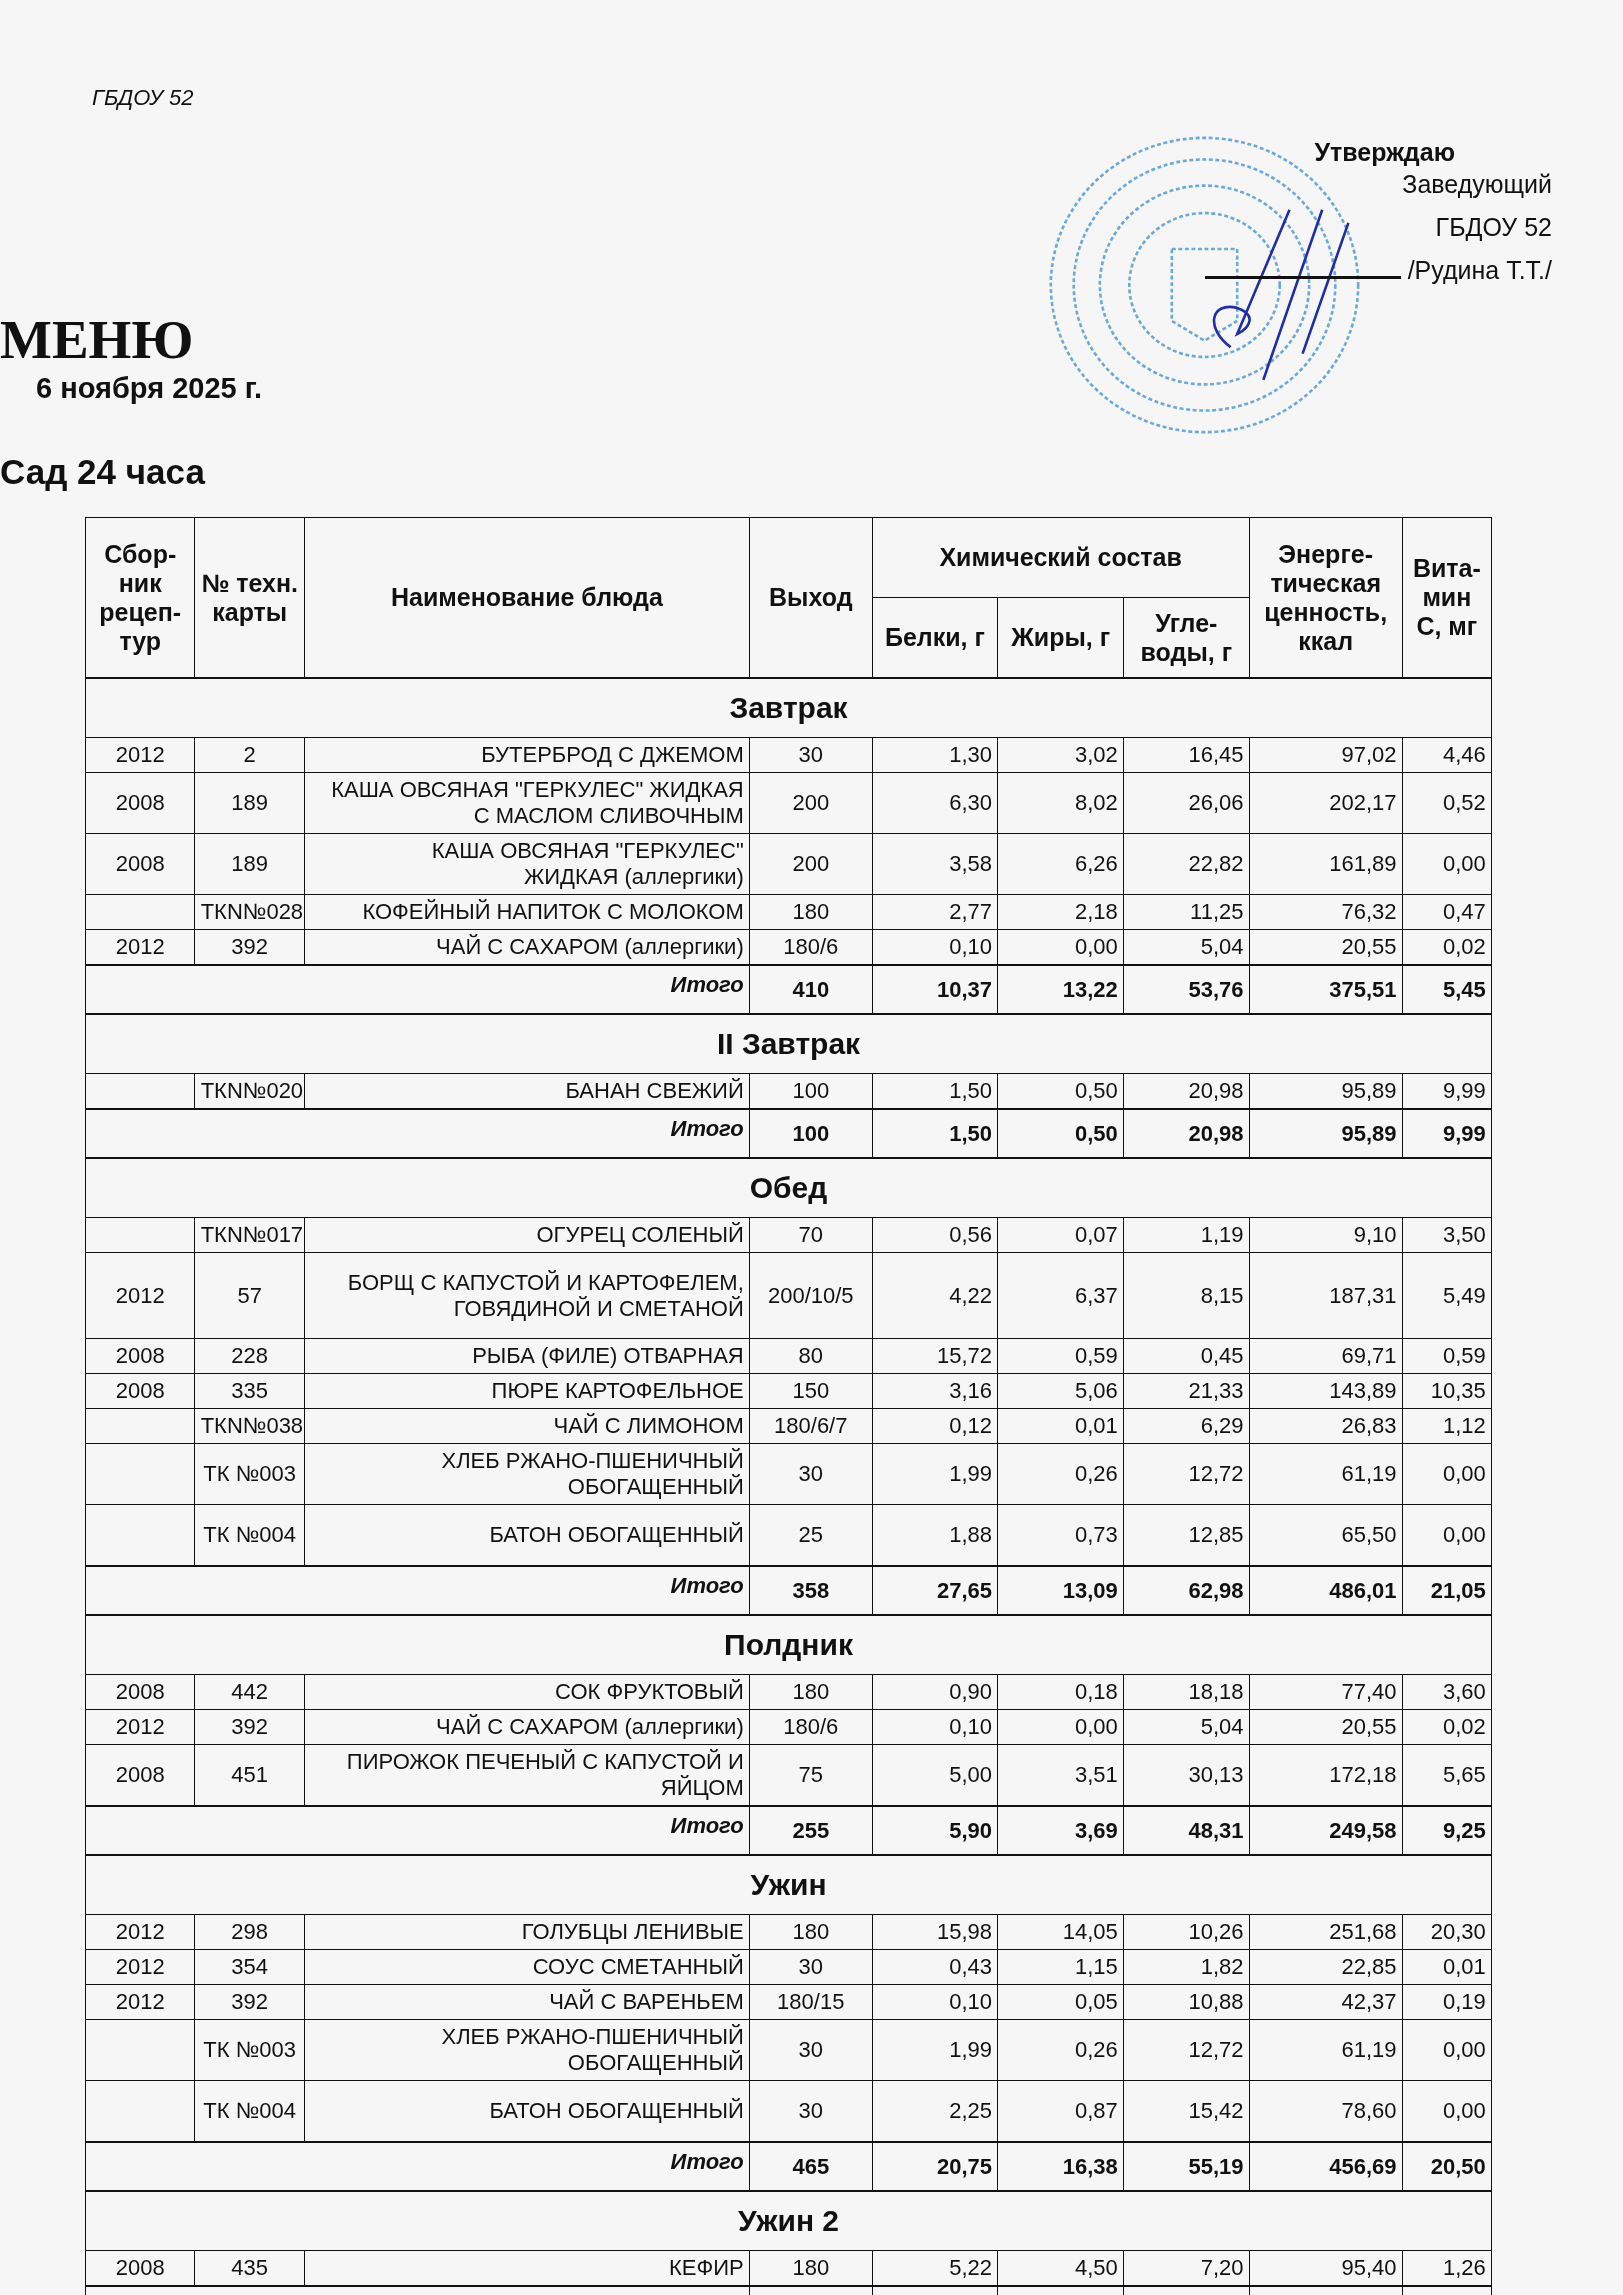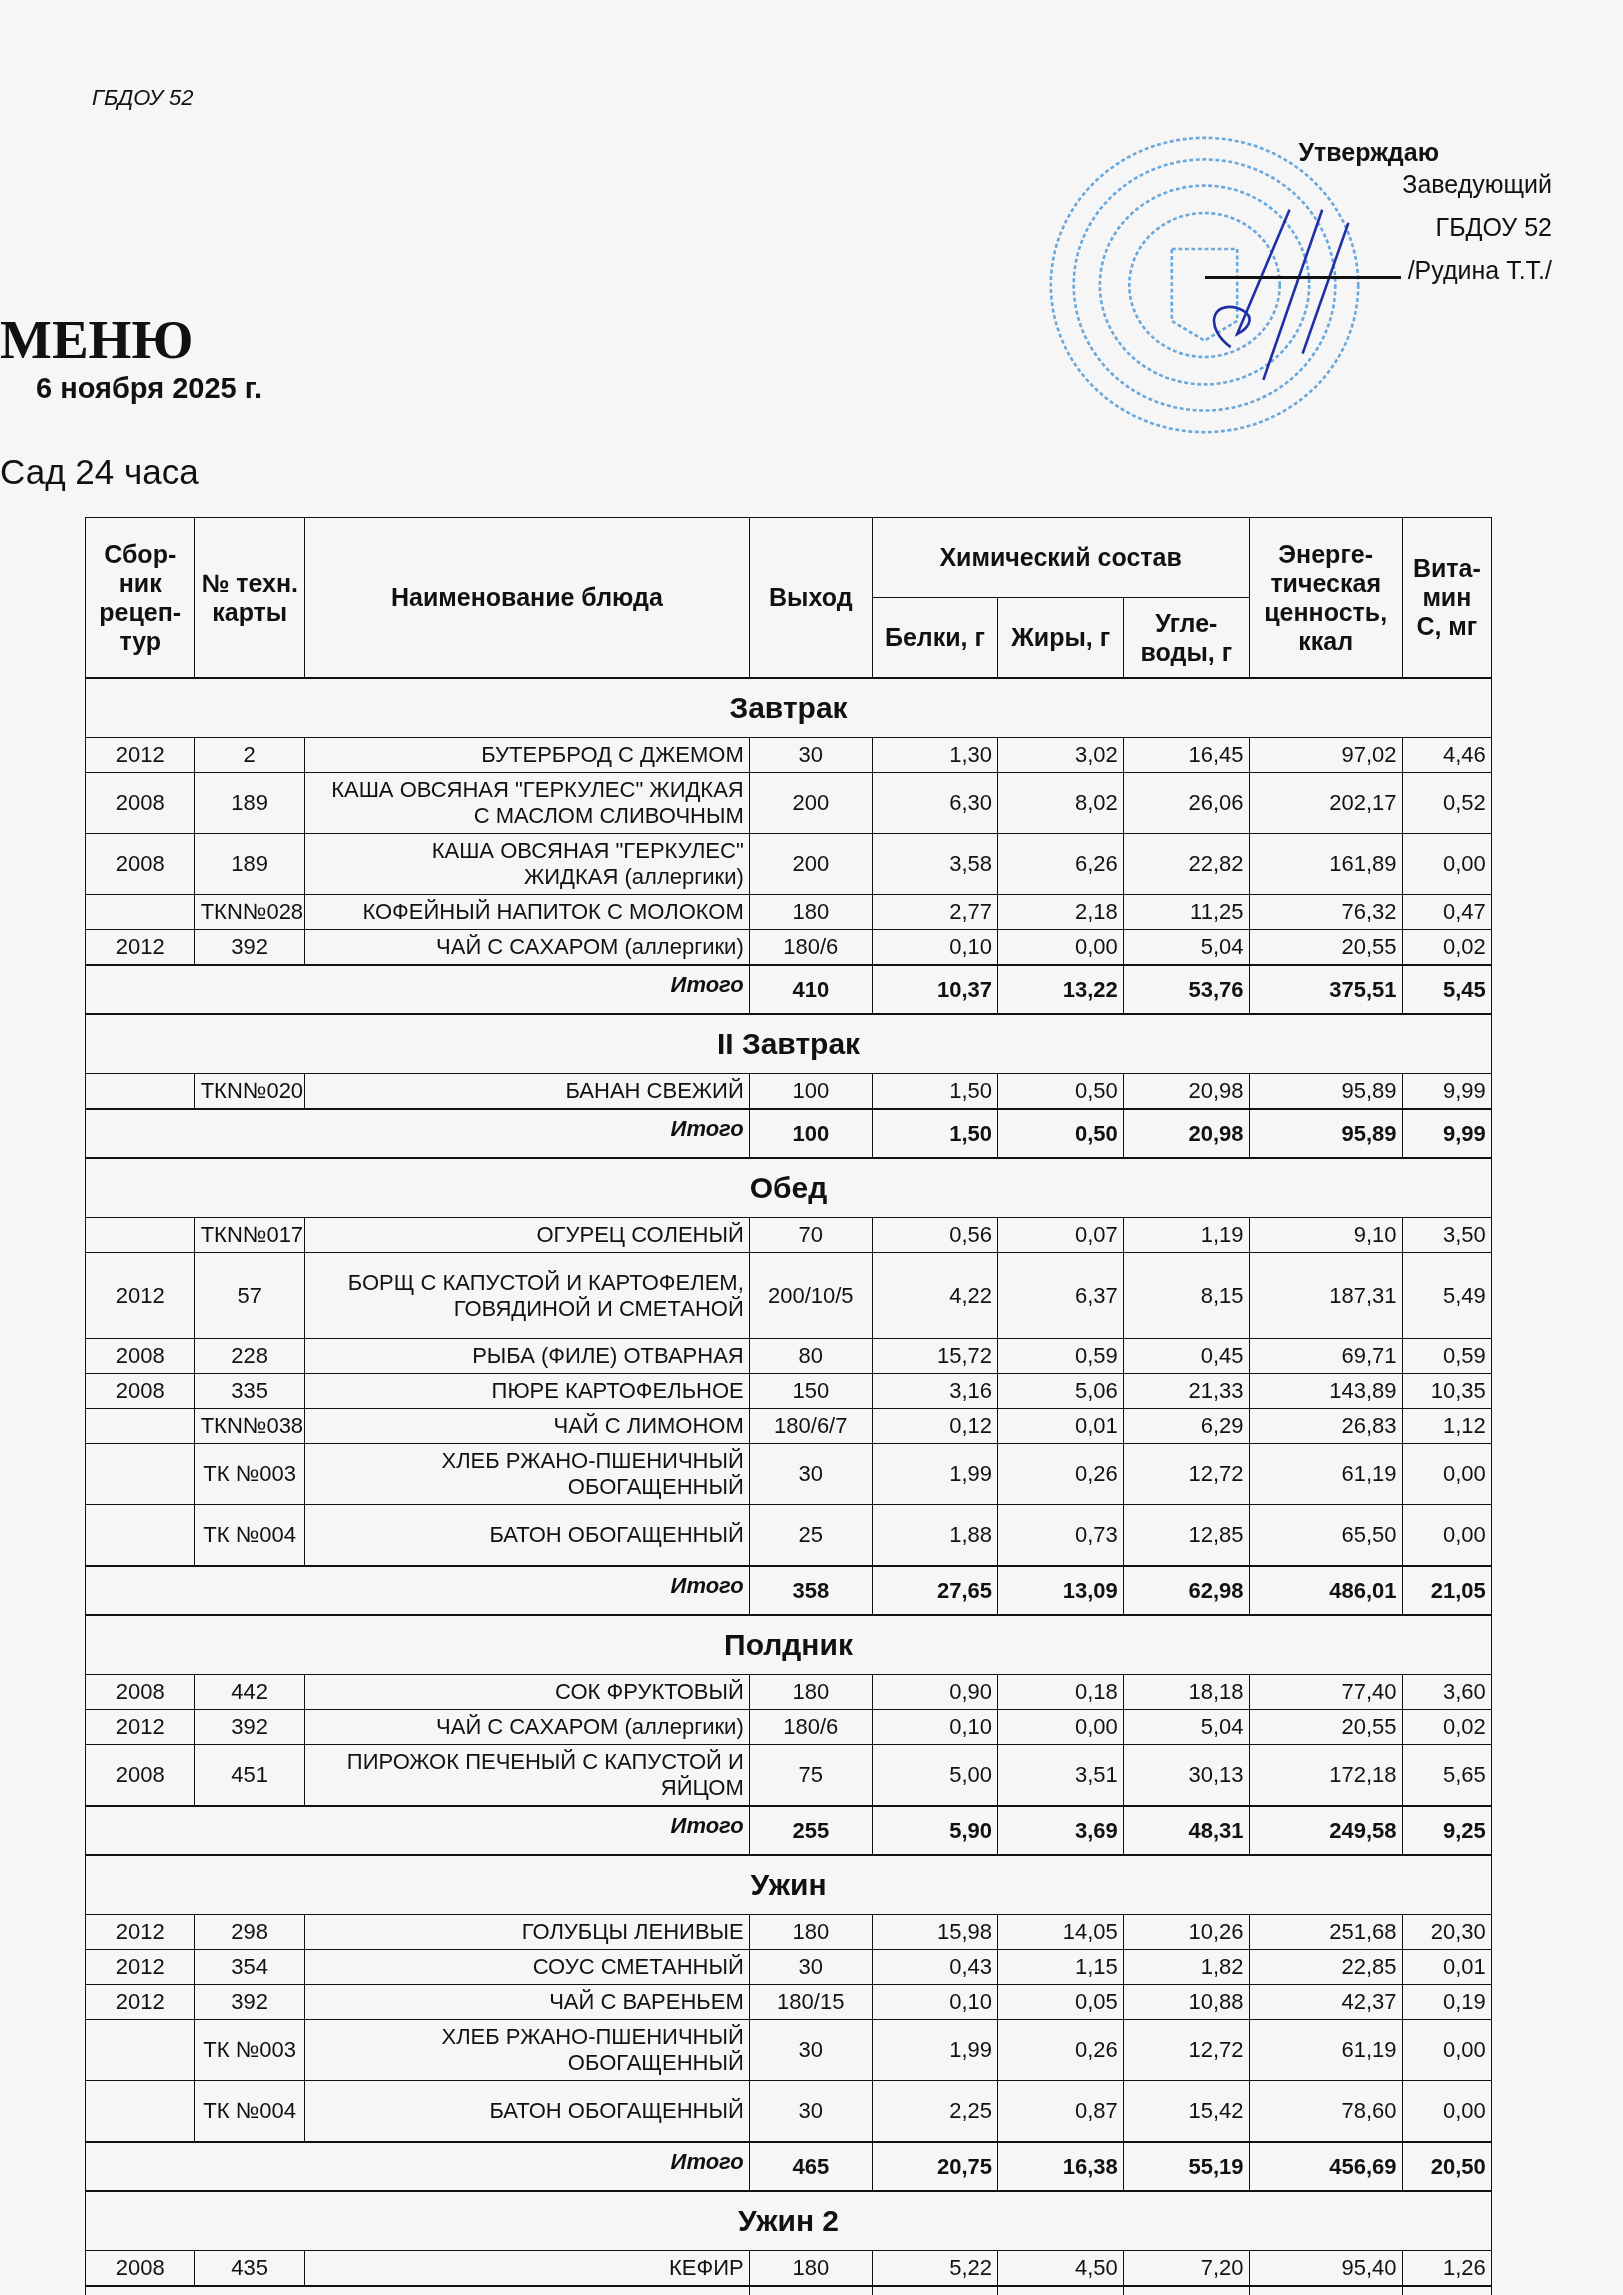--- a/index.html
+++ b/index.html
@@ -3,28 +3,28 @@
 <meta charset="utf-8">
 <style>
   html, body { margin: 0; padding: 0; }
   body {
     width: 1623px; height: 2295px; background: #f7f6f6; position: relative;
     font-family: "Liberation Sans", "DejaVu Sans", sans-serif; color: #111;
     overflow: hidden;
   }
   .org { position: absolute; left: 92px; top: 85px; font-size: 22px; font-style: italic; }
   .approve { position: absolute; right: 71px; top: 131px; text-align: right; font-size: 25px; line-height: 43px; }
-  .approve .ut { font-weight: bold; position: absolute; right: 113px; top: 0; white-space: nowrap; }
+  .approve .ut { font-weight: bold; position: absolute; right: 97px; top: 0; white-space: nowrap; }
   .approve .sig-block { margin-top: 32px; }
   .approve .sig-line { display: inline-block; width: 196px; border-bottom: 3.3px solid #111; vertical-align: baseline; margin-right: 6.5px; height: 6.5px; }
   .stamp { position: absolute; left: 1041px; top: 131px; width: 327px; height: 308px; }
   .title-block { position: absolute; left: 0; width: 1582px; text-align: left; }
   .t-menu { top: 308px; font-family: "Liberation Serif", "DejaVu Serif", serif; font-weight: bold; font-size: 55px; }
   .t-date { top: 372px; font-weight: bold; font-size: 29px; margin-left: 36px; }
-  .t-sub { top: 452px; font-weight: normal; font-size: 35px; }
+  .t-sub { top: 452px; font-weight: bold; font-size: 35px; }
 
   table.menu {
     position: absolute; left: 85px; top: 517px; width: 1407px;
     border-collapse: collapse; table-layout: fixed; font-size: 22px;
   }
   table.menu td, table.menu th { border: 1.3px solid #111; padding: 0 5.2px; vertical-align: middle; }
   table.menu th { font-weight: bold; font-size: 25px; line-height: 29px; text-align: center; }
   tr.hdr1 th { height: 79px; }
   tr.hdr2 th { height: 79px; }
   tr.section td { height: 58px; text-align: center; font-weight: bold; font-size: 30px; border-top: 2.6px solid #111; }

